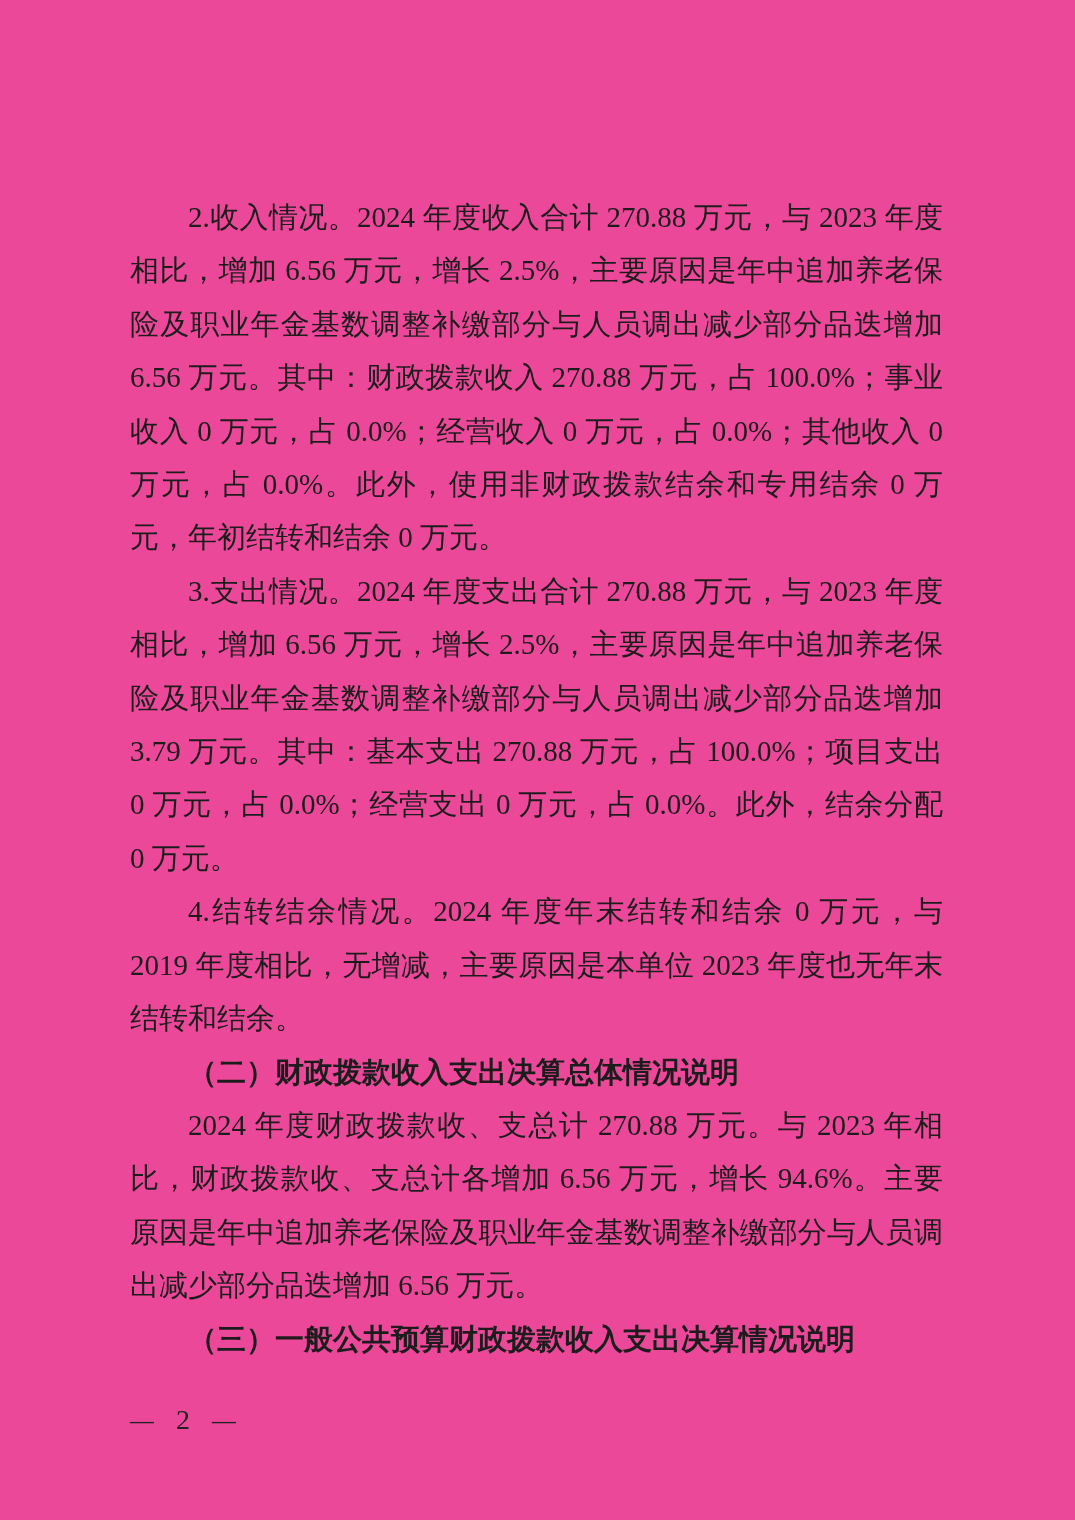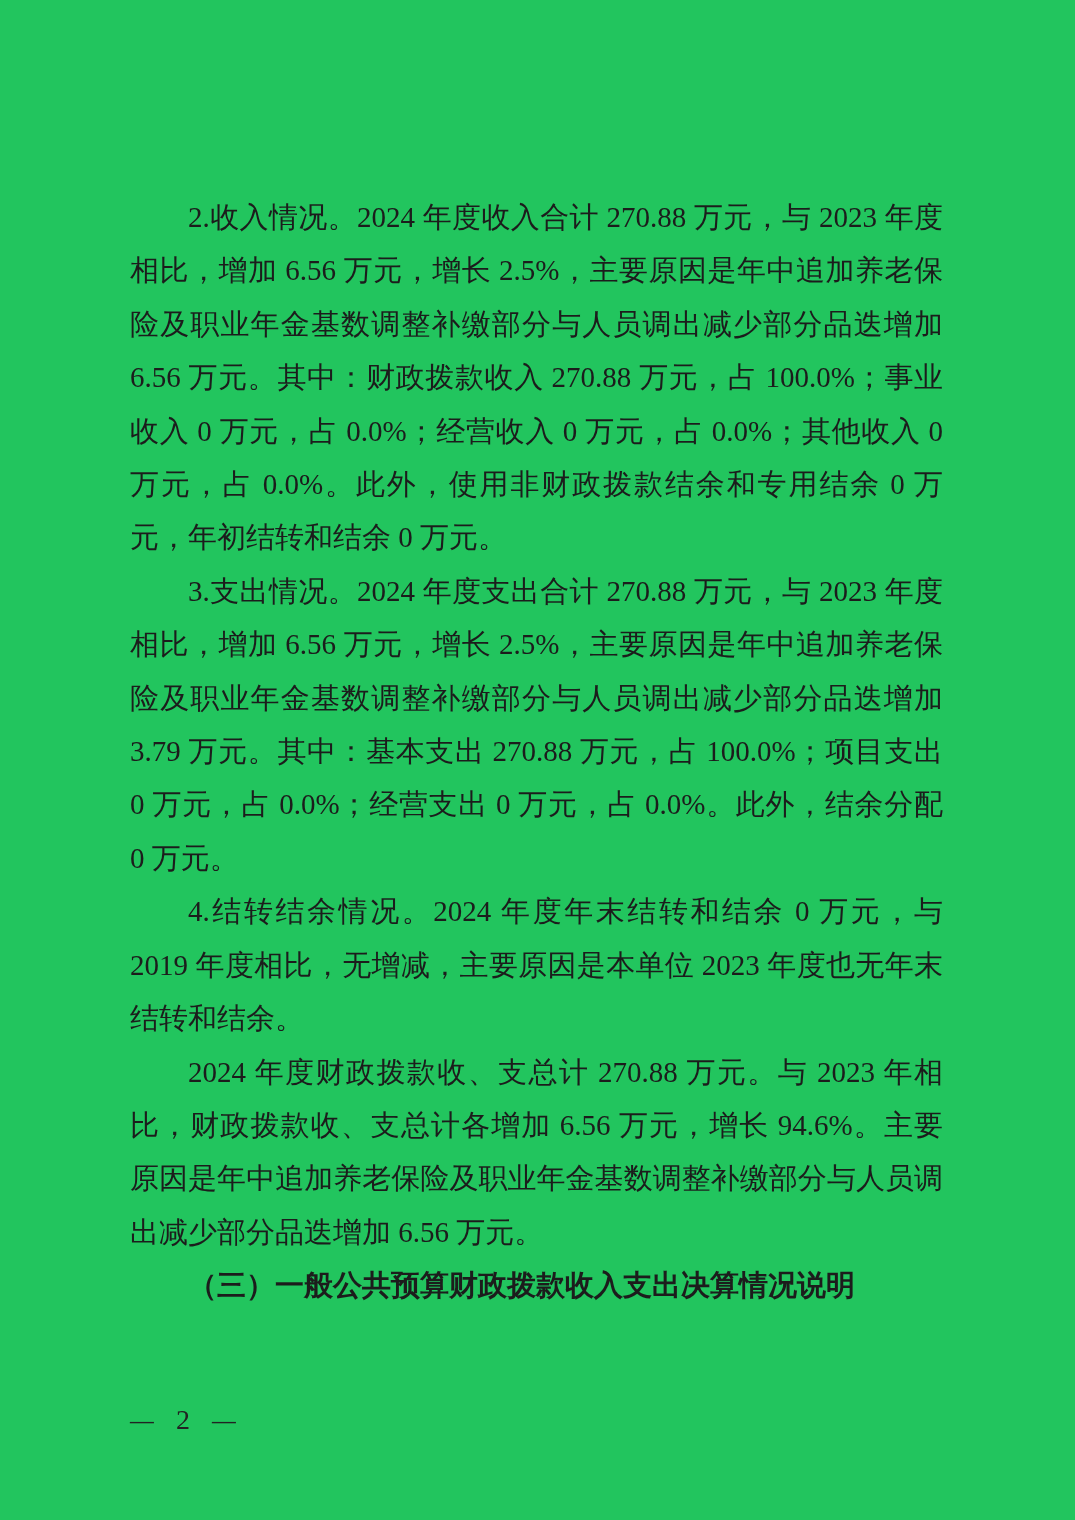--- a/index.html
+++ b/index.html
@@ -11,21 +11,21 @@
     height: 1520px;
     background: #ffffff;
     position: relative;
     overflow: hidden;
     font-family: "Liberation Serif", "DejaVu Serif", serif;
     color: #1c1c1c;
   }
   .page {
     position: absolute;
     inset: 0;
-    background: #22c55e;
+    background: #ec4899;
   }
   .doc-body {
     position: absolute;
     left: 130px;
     top: 191px;
     width: 813px;
   }
   .para {
     margin: 0;
     padding: 0;
@@ -57,20 +57,21 @@
 </style>
 </head>
 <body>
 
 <div class="page">
 
   <div class="doc-body">
     <p class="para">2.收入情况。2024 年度收入合计 270.88 万元，与 2023 年度相比，增加 6.56 万元，增长 2.5%，主要原因是年中追加养老保险及职业年金基数调整补缴部分与人员调出减少部分品迭增加 6.56 万元。其中：财政拨款收入 270.88 万元，占 100.0%；事业收入 0 万元，占 0.0%；经营收入 0 万元，占 0.0%；其他收入 0 万元，占 0.0%。此外，使用非财政拨款结余和专用结余 0 万元，年初结转和结余 0 万元。</p>
     <p class="para">3.支出情况。2024 年度支出合计 270.88 万元，与 2023 年度相比，增加 6.56 万元，增长 2.5%，主要原因是年中追加养老保险及职业年金基数调整补缴部分与人员调出减少部分品迭增加 3.79 万元。其中：基本支出 270.88 万元，占 100.0%；项目支出 0 万元，占 0.0%；经营支出 0 万元，占 0.0%。此外，结余分配 0 万元。</p>
     <p class="para">4.结转结余情况。2024 年度年末结转和结余 0 万元，与 2019 年度相比，无增减，主要原因是本单位 2023 年度也无年末结转和结余。</p>
+    <p class="para heading">（二）财政拨款收入支出决算总体情况说明</p>
     <p class="para">2024 年度财政拨款收、支总计 270.88 万元。与 2023 年相比，财政拨款收、支总计各增加 6.56 万元，增长 94.6%。主要原因是年中追加养老保险及职业年金基数调整补缴部分与人员调出减少部分品迭增加 6.56 万元。</p>
     <p class="para heading">（三）一般公共预算财政拨款收入支出决算情况说明</p>
   </div>
 
   <div class="page-footer">
     <span class="dash">—</span>
     <span class="pgnum">2</span>
     <span class="dash">—</span>
   </div>
 

